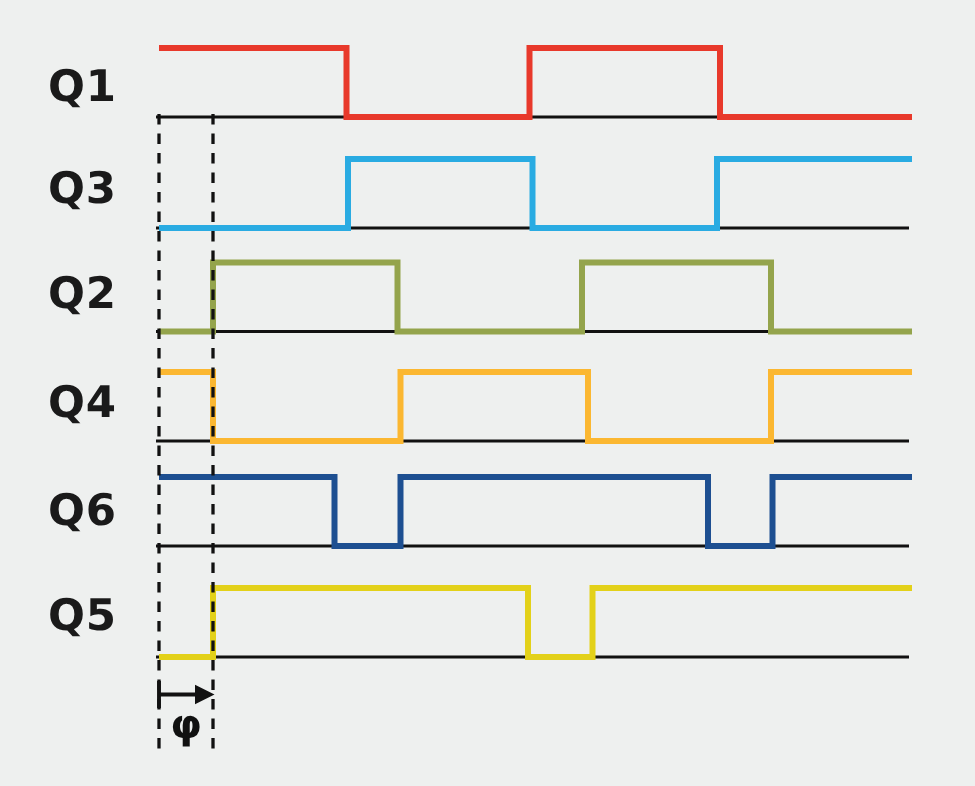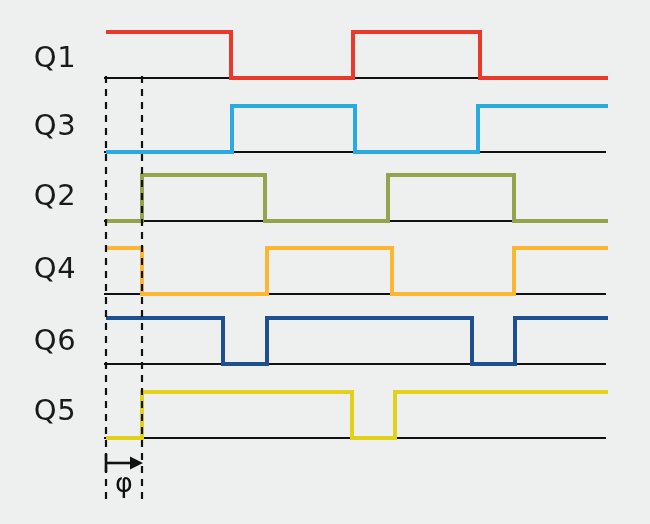--- a/index.html
+++ b/index.html
@@ -10,20 +10,21 @@
     width: 650px;
     height: 524px;
     background: #eef0ef;
     font-family: "DejaVu Sans", sans-serif;
     overflow: hidden;
   }
   #stage {
     position: relative;
     width: 566px;
     height: 524px;
+    font-weight: bold;
   }
   #timing-svg {
     position: absolute;
     left: 0;
     top: 0;
     display: block;
   }
   .row-label {
     font-family: "DejaVu Sans", sans-serif;
     font-size: 29px;

